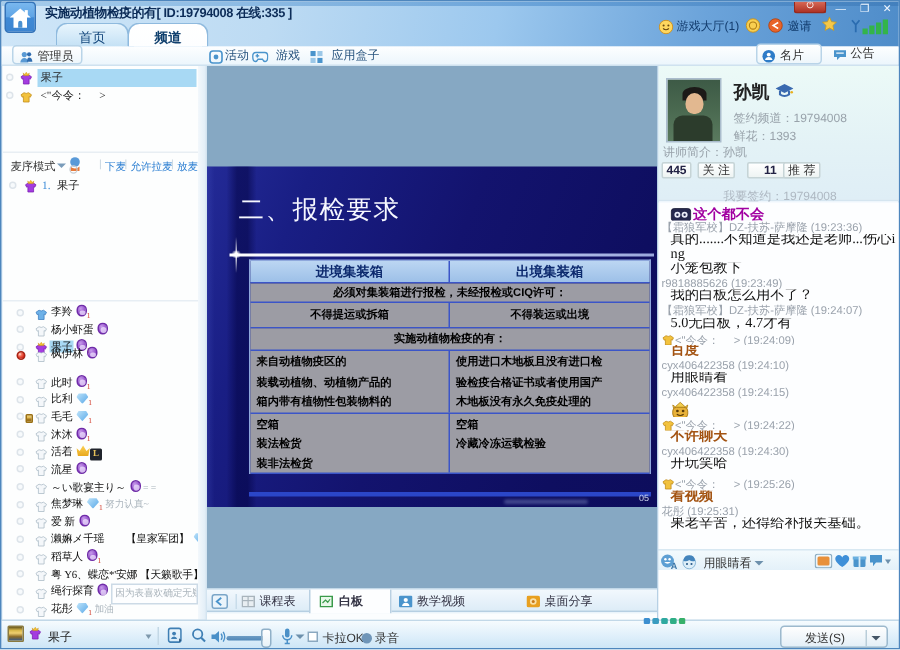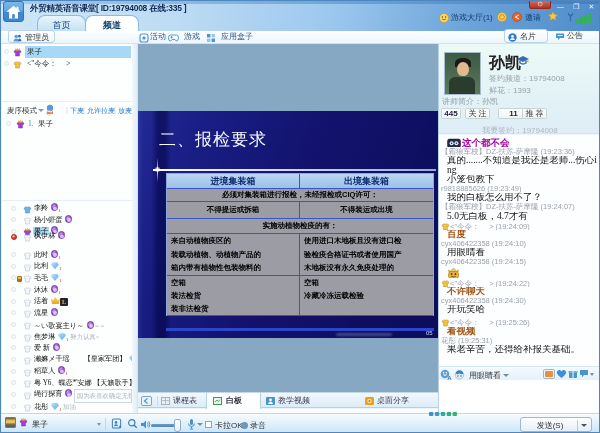--- a/index.html
+++ b/index.html
@@ -131,21 +131,21 @@
   #dashes { position:absolute; left:291px; top:368px; }
 
   
   #right { position:absolute; left:437px; top:43px; width:162px; height:369px; background:#eef6fc; border-left:1px solid #b7d0e4; }
   #tcard { position:absolute; left:0; top:0; width:162px; height:90px; background:linear-gradient(180deg,#ecfaf7,#e3f2f6 60%,#dfeef6); border-bottom:1px solid #d5e5f0; }
   #tphoto { position:absolute; left:5px; top:8px; width:37px; height:43px; border:1px solid #aabccc; overflow:hidden;
     background:linear-gradient(180deg,#3d5a46 0%,#49684f 45%,#5a7a5e 100%); }
   #tphoto .face { position:absolute; left:12px; top:9px; width:12px; height:14px; border-radius:50% 50% 45% 45%; background:#e2b890; }
   #tphoto .hair { position:absolute; left:10px; top:5px; width:16px; height:9px; border-radius:50% 50% 0 0; background:#1c1a18; }
   #tphoto .body { position:absolute; left:4px; top:24px; width:26px; height:19px; border-radius:6px 6px 0 0; background:#2c3c2c; }
-  #tname { position:absolute; left:50px; top:9px; font-size:16px; font-weight:bold; color:#222; }
+  #tname { position:absolute; left:50px; top:9px; font-size:12px; font-weight:bold; color:#222; }
   #tbadge { position:absolute; left:78px; top:12px; }
   .tmeta { position:absolute; left:50px; font-size:8px; color:#98a2aa; }
   #tintro { position:absolute; left:3px; top:52px; font-size:8px; color:#98a2aa; }
   .fb { position:absolute; top:64px; height:11px; border:1px solid #c6d4d6; border-radius:1.5px; background:linear-gradient(180deg,#ffffff,#eef4f3);
     font-size:8px; color:#333; text-align:center; line-height:10px; }
   .fb.num { font-weight:bold; color:#224; }
   #signup { position:absolute; left:0; top:81px; width:162px; text-align:center; font-size:8px; color:#aeb8c2; }
 
   #chat { position:absolute; left:0; top:91px; width:162px; height:231px; background:#fdfeff; overflow:hidden; padding:3px 0 0 2px; }
   .cline { white-space:nowrap; overflow:hidden; height:9.2px; }
@@ -168,21 +168,21 @@
 <div id="win">
 
   <div id="header">
     <div id="logo">
       <svg width="15" height="14" viewBox="0 0 14 13">
           <rect x="9.8" y="1.6" width="1.9" height="3.4" fill="#fff"></rect>
           <path d="M7 0.6 L13.6 6.2 L11.2 6.2 L11.2 12.6 L2.8 12.6 L2.8 6.2 L0.4 6.2 Z" fill="#fff"></path>
           <path d="M5.7 12.6 L5.7 9.6 Q5.7 8.2 7 8.2 Q8.3 8.2 8.3 9.6 L8.3 12.6 Z" fill="#4a90d0"></path>
         </svg>
     </div>
-    <div id="title">外贸精英语音课堂[ ID:19794008 在线:335 ]</div>
+    <div id="title">实施动植物检疫的有[ ID:19794008 在线:335 ]</div>
     <div id="btn-power">⏻</div>
     <div id="btn-min" class="winbtn">—</div>
     <div id="btn-max" class="winbtn">❐</div>
     <div id="btn-close" class="winbtn">✕</div>
 
     <div id="quick">
       <span class="qitem" style="left:438px;">
         <span class="ico">
           <svg width="10" height="10" viewBox="0 0 10 10">
               <circle cx="5" cy="5" r="4.5" fill="#ffd75e" stroke="#d09018" stroke-width=".6"></circle>
@@ -576,21 +576,21 @@
         <span>白板</span>
       </div>
       <div class="wtab" style="left:127px;width:58px;">
         <svg style="position:absolute;left:1px;top:4px;" width="9" height="8" viewBox="0 0 9 8">
             <rect x="0" y="0" width="9" height="8" rx="1" fill="#4a94cc"></rect>
             <circle cx="4.5" cy="3" r="1.4" fill="#fff"></circle>
             <path d="M2 7 Q2.5 4.8 4.5 4.8 Q6.5 4.8 7 7Z" fill="#fff"></path>
           </svg>
         <span>教学视频</span>
       </div>
-      <div class="wtab" style="left:226px;width:58px;">
+      <div class="wtab" style="left:212px;width:58px;">
         <svg style="position:absolute;left:1px;top:4px;" width="9" height="8" viewBox="0 0 9 8">
             <rect x="0" y="0" width="9" height="8" rx="1.5" fill="#e8a020"></rect>
             <circle cx="4.5" cy="4" r="2.2" fill="#f8e0a8"></circle>
             <circle cx="4.5" cy="4" r="1" fill="#c87818"></circle>
           </svg>
         <span>桌面分享</span>
       </div>
     </div>
     <div id="wb-understrip" style="position:absolute;left:0;top:365px;width:300px;height:4px;background:#fbfdfe;"></div>
     <div id="dashes">

